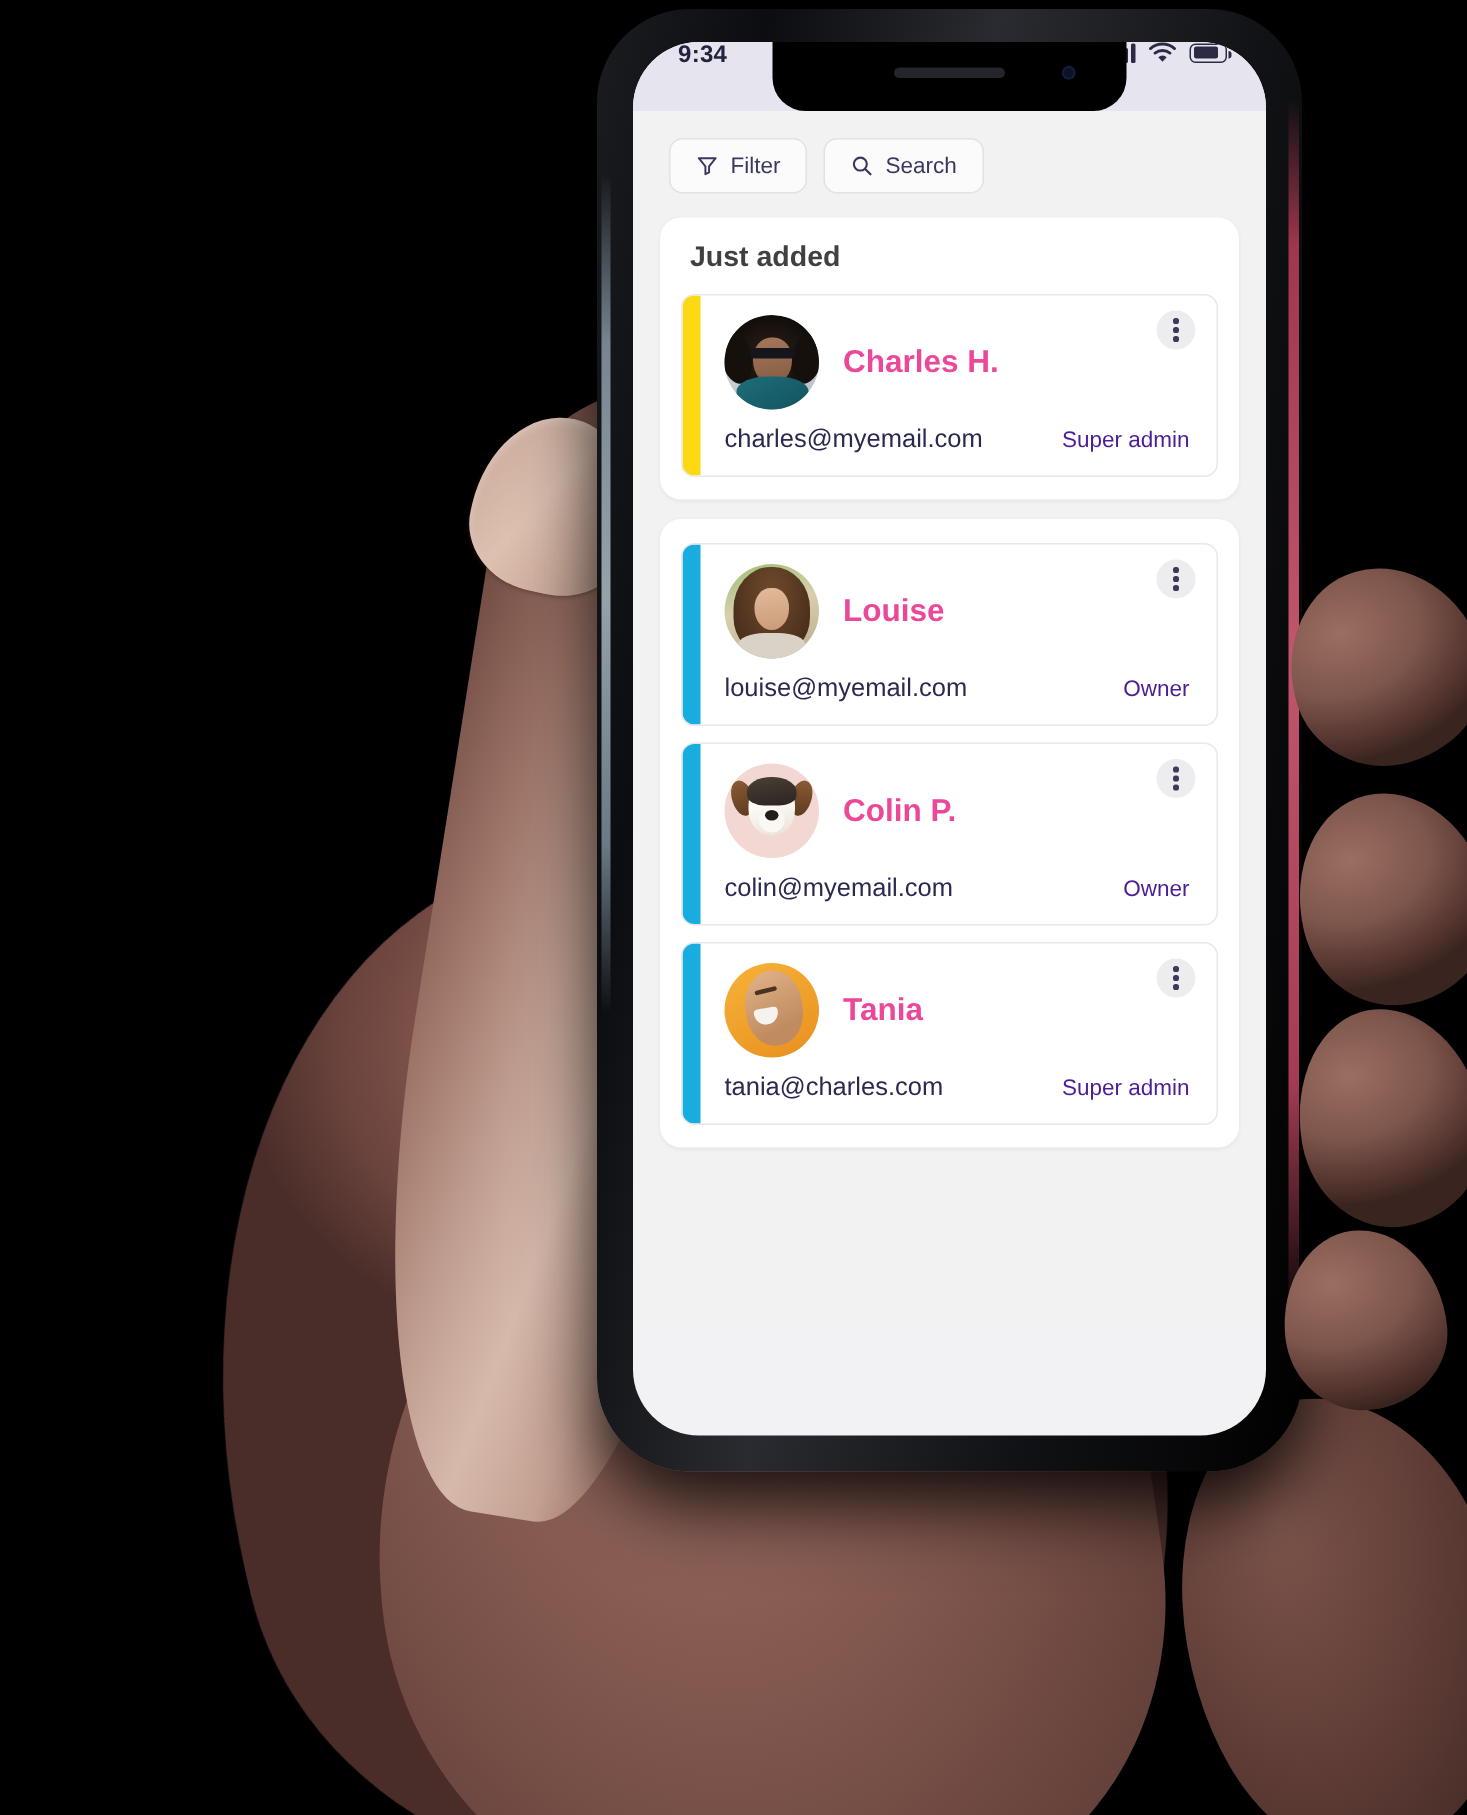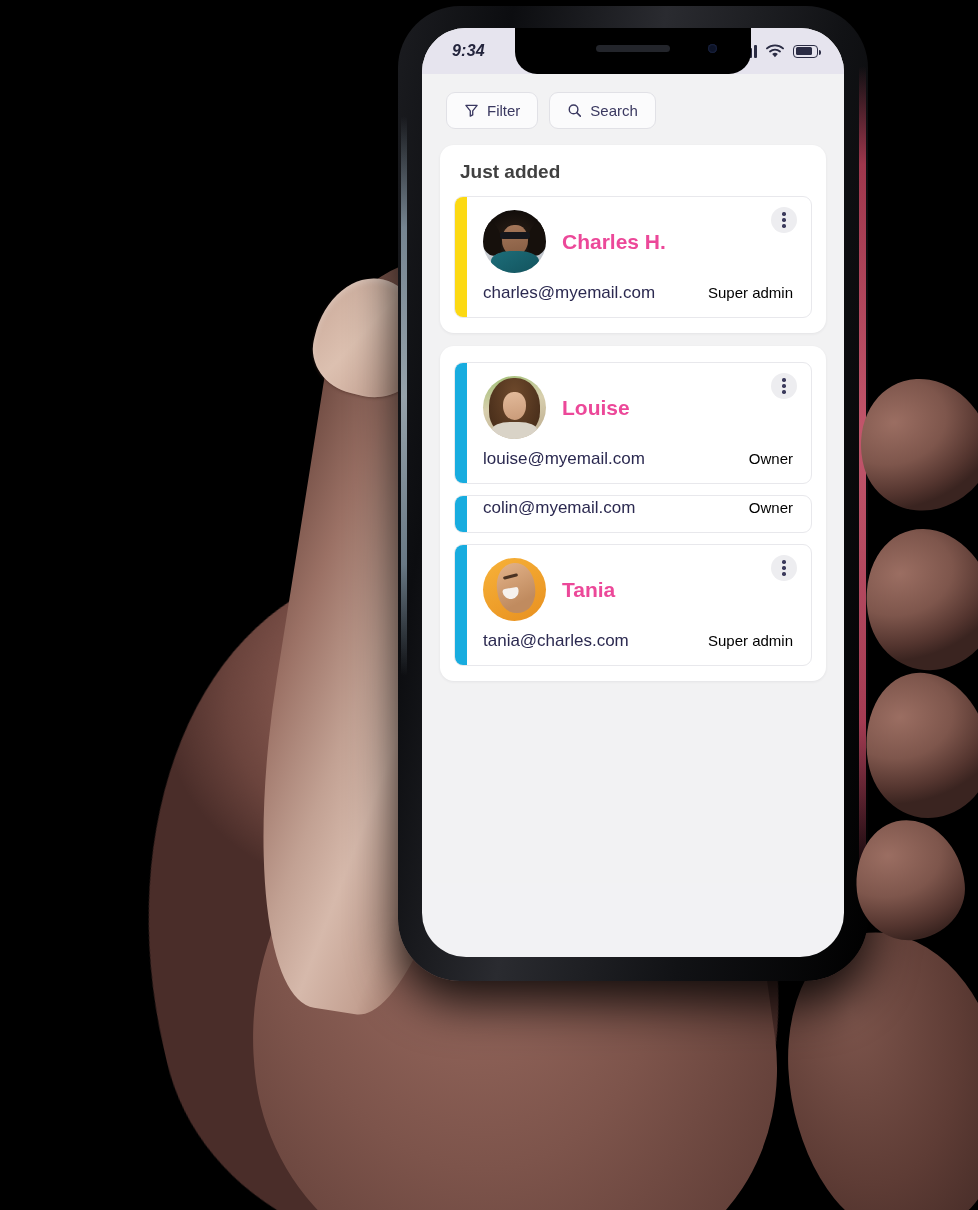--- a/index.html
+++ b/index.html
@@ -122,25 +122,24 @@
     width:9px;height:9px;border-radius:50%;
     background:#0d1326;
     box-shadow:inset 0 0 2px #2c3b6b;
   }
 
   
   .statusbar{
     position:relative;
     height:46px;
     background:#e6e4ee;
-    display:flex; align-items:center; justify-content:space-between;
+    display:flex; align-items:flex-start; justify-content:space-between;
     padding:0 26px 0 30px;
     box-sizing:border-box;
     z-index:30;
-    font-style:italic;
   }
   .clock{font-size:16px;font-weight:600;color:#23243c;letter-spacing:.2px;}
   .status-icons{display:flex;align-items:center;gap:9px;}
   .bars{display:flex;align-items:flex-end;gap:2px;height:13px;}
   .bars i{width:3px;background:#2b2c44;border-radius:1px;display:block;}
   .bars i:nth-child(1){height:4px;}
   .bars i:nth-child(2){height:7px;}
   .bars i:nth-child(3){height:10px;}
   .bars i:nth-child(4){height:13px;}
   .batt{
@@ -231,21 +230,21 @@
     background:#ededf0;
     display:flex;flex-direction:column;align-items:center;justify-content:center;gap:2.6px;
     border:none;cursor:pointer;
   }
   .kebab i{display:block;width:3.4px;height:3.4px;border-radius:50%;background:#3b3a5c;}
   .ucard-bot{
     display:flex;align-items:baseline;justify-content:space-between;
     padding:2px 18px 14px 28px;
   }
   .uemail{font-size:17px;color:#2b2950;}
-  .urole{font-size:15px;color:#000000;}
+  .urole{font-size:15px;color:#4c1d95;}
 
   
   .av-charles{background:linear-gradient(160deg,#d9dce0 0%,#b9bfc6 100%);}
   .av-charles .hair{
     position:absolute;left:1px;top:0px;width:61px;height:46px;
     background:radial-gradient(ellipse at 50% 60%, #2c2018 0%, #120d0a 70%);
     border-radius:50% 50% 44% 44%;
   }
   .av-charles .hair::before,.av-charles .hair::after{
     content:"";position:absolute;top:12px;width:20px;height:34px;
@@ -425,20 +424,36 @@
               </button>
           </div>
           <div class="ucard-bot">
             <div class="uemail">louise@myemail.com</div>
             <div class="urole">Owner</div>
           </div>
         </div>
 
         <div class="ucard">
           <div class="accent" style="background:#18acdf"></div>
+          <div class="ucard-top">
+            <div class="avatar av-colin">
+              <div class="ear l"></div>
+                <div class="ear r"></div>
+              <div class="dhead"></div>
+                <div class="dcap"></div>
+              <div class="snout"></div>
+                <div class="nose"></div>
+            </div>
+            <div class="uname">Colin P.</div>
+            <button class="kebab">
+                <i></i>
+                <i></i>
+                <i></i>
+              </button>
+          </div>
           <div class="ucard-bot">
             <div class="uemail">colin@myemail.com</div>
             <div class="urole">Owner</div>
           </div>
         </div>
 
         <div class="ucard">
           <div class="accent" style="background:#18acdf"></div>
           <div class="ucard-top">
             <div class="avatar av-tania">

